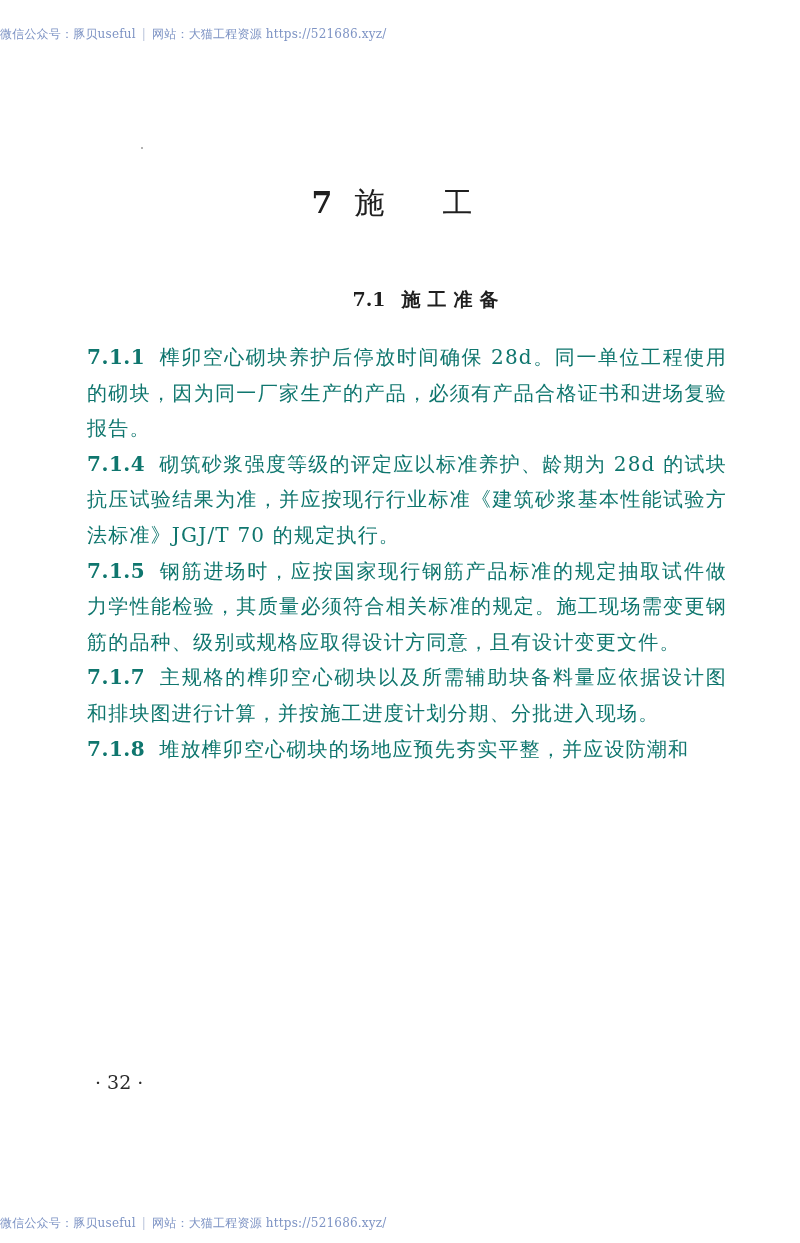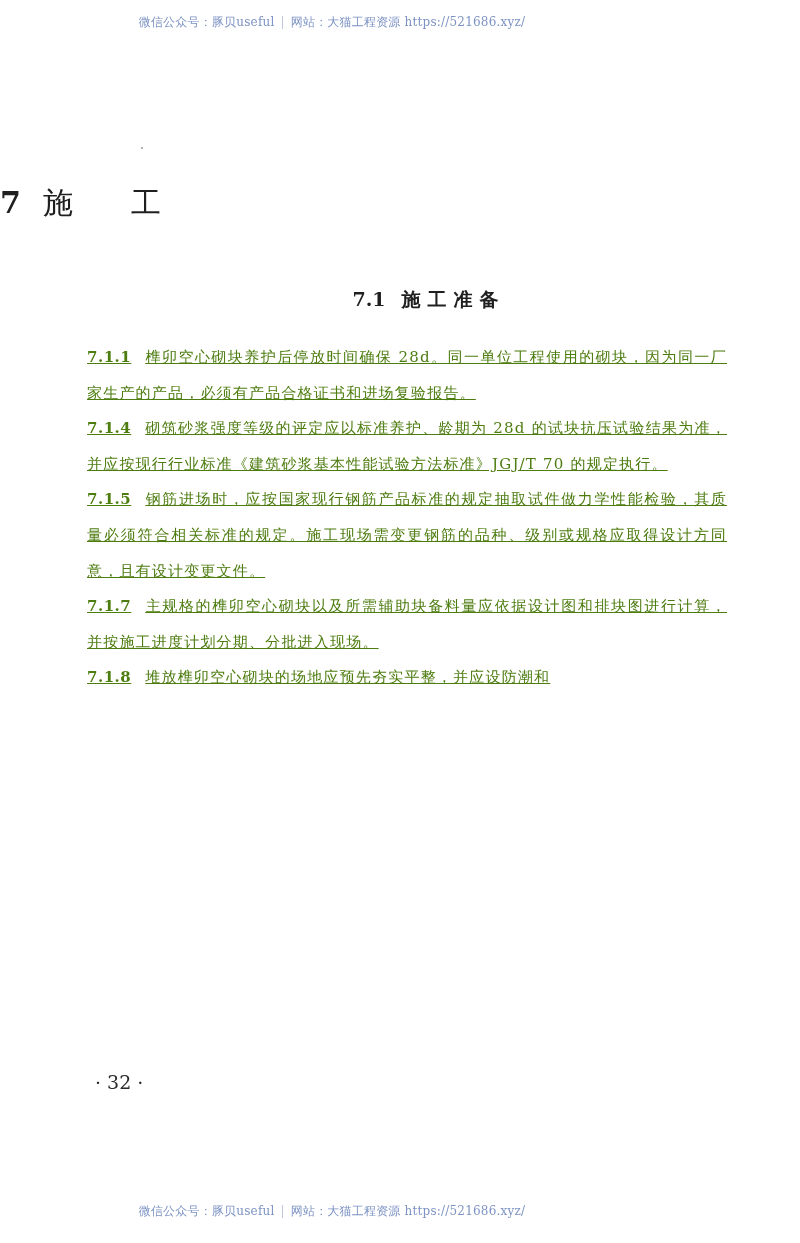--- a/index.html
+++ b/index.html
@@ -12,46 +12,48 @@
       height: 1243px;
       position: relative;
       overflow: hidden;
       font-family: "DejaVu Serif", "Liberation Serif", serif;
       color: #2b2b2b;
     }
     .watermark {
       position: absolute;
       left: 0;
       width: 664px;
-      text-align: center;
+      text-align: left;
       font-family: "DejaVu Serif", "Liberation Serif", serif;
       font-size: 12px;
       color: #7d93c4;
       letter-spacing: 0.2px;
       white-space: nowrap;
+      margin-top: 12px;
     }
     .watermark.top { top: 14px; }
     .watermark.bottom { top: 1203px; }
     .watermark .sep { color: #b9c3da; margin: 0 6px; }
 
     .speck {
       position: absolute;
       left: 141px;
       top: 147px;
       width: 2px;
       height: 2px;
       background: #9a9a9a;
       border-radius: 1px;
     }
 
     .chapter-title {
       position: absolute;
       top: 183px;
       left: 0;
       width: 784px;
+      text-align: center;
       font-size: 30px;
       color: #1f1f1f;
       white-space: nowrap;
     }
     .chapter-title .num { font-weight: bold; margin-right: 22px; }
     .chapter-title .w1 { margin-right: 58px; }
 
     .section-title {
       position: absolute;
       top: 287px;
@@ -65,26 +67,25 @@
       padding-left: 29px;
     }
     .section-title .num { margin-right: 16px; }
     .section-title .txt { letter-spacing: 7px; }
 
     .body-text {
       position: absolute;
       top: 340px;
       left: 87px;
       width: 640px;
-      font-size: 15px;
+      font-size: 20px;
       line-height: 35.6px;
       letter-spacing: 1.2px;
       text-align: justify;
-      color: #4d7c0f;
-      text-decoration: underline;
+      color: #0f766e;
     }
     .clause { margin: 0; }
     .clause .cnum {
       font-weight: bold;
       margin-right: 14px;
       letter-spacing: 0.5px;
     }
 
     .page-number {
       position: absolute;

